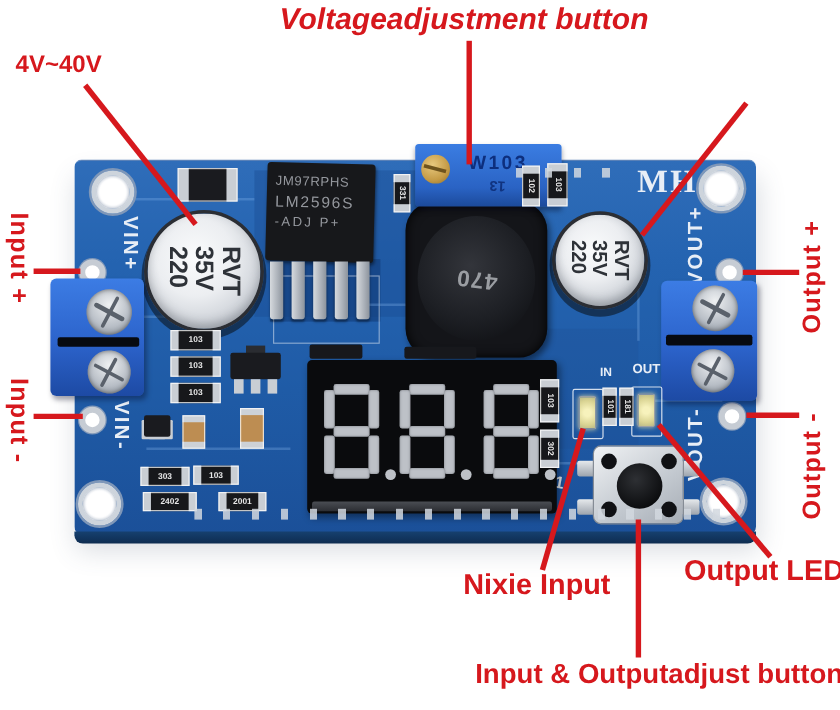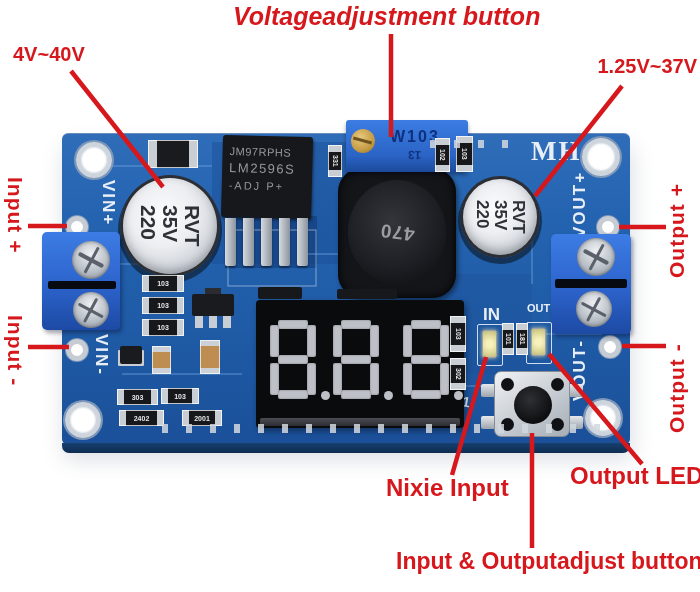--- a/index.html
+++ b/index.html
@@ -160,21 +160,21 @@
     <div class="whole" style="left:4px;top:82px"></div>
     <div class="whole" style="left:4px;top:205px"></div>
     <div class="whole" style="left:535px;top:82px"></div>
     <div class="whole" style="left:537px;top:202px"></div>
 
     <div class="silk v" style="left:36px;top:46px;height:78px">VIN+</div>
     <div class="silk v" style="left:29px;top:200px;height:62px">VIN-</div>
     <div class="silk v flip" style="left:508px;top:40px;height:64px">VOUT+</div>
     <div class="silk v flip" style="left:508px;top:195px;height:72px">VOUT-</div>
     <div class="silk brand" style="left:469px;top:2px">MH</div>
-    <div class="silk" style="left:421px;top:171px;font-size:17px">IN</div>
+    <div class="silk" style="left:438px;top:171px;font-size:10px">IN</div>
     <div class="silk" style="left:465px;top:168px;font-size:11px">OUT</div>
     <div class="silk" style="left:391px;top:259px;font-size:14px;transform:rotate(10deg)">S1</div>
 
     <div class="cap" style="left:58px;top:41px">
       <div class="cap-body" style="width:100px;height:102px">
         <div class="cap-text" style="font-size:21px">
           <span>220</span>
           <span>35V</span>
           <span>RVT</span>
         </div>
@@ -364,21 +364,20 @@
       <line x1="619" y1="227" x2="666" y2="227"></line>
       <line x1="622" y1="346" x2="666" y2="346"></line>
       <line x1="486" y1="357" x2="452" y2="475"></line>
       <line x1="549" y1="354" x2="642" y2="464"></line>
       <line x1="532" y1="433" x2="532" y2="548"></line>
     </g>
   </svg>
 
   <div class="ann h25" style="left:233px;top:2px;width:306px;text-align:center">Voltageadjustment button</div>
   <div class="ann h20" style="left:13px;top:43px">4V~40V</div>
-  <div class="ann h20" style="left:575px;top:55px;width:122px;text-align:right">1.25V~37V</div>
   <div class="ann vert" style="left:3px;top:177px;height:106px">Input +</div>
   <div class="ann vert" style="left:3px;top:315px;height:112px">Input -</div>
   <div class="ann vert flip" style="left:665px;top:150px;height:128px">Output +</div>
   <div class="ann vert flip" style="left:665px;top:305px;height:128px">Output -</div>
   <div class="ann h24" style="left:386px;top:474px">Nixie Input</div>
   <div class="ann h24" style="left:570px;top:462px">Output LED</div>
   <div class="ann h23" style="left:396px;top:548px">Input &amp; Outputadjust button</div>
 </div>
 
 </body></html>

